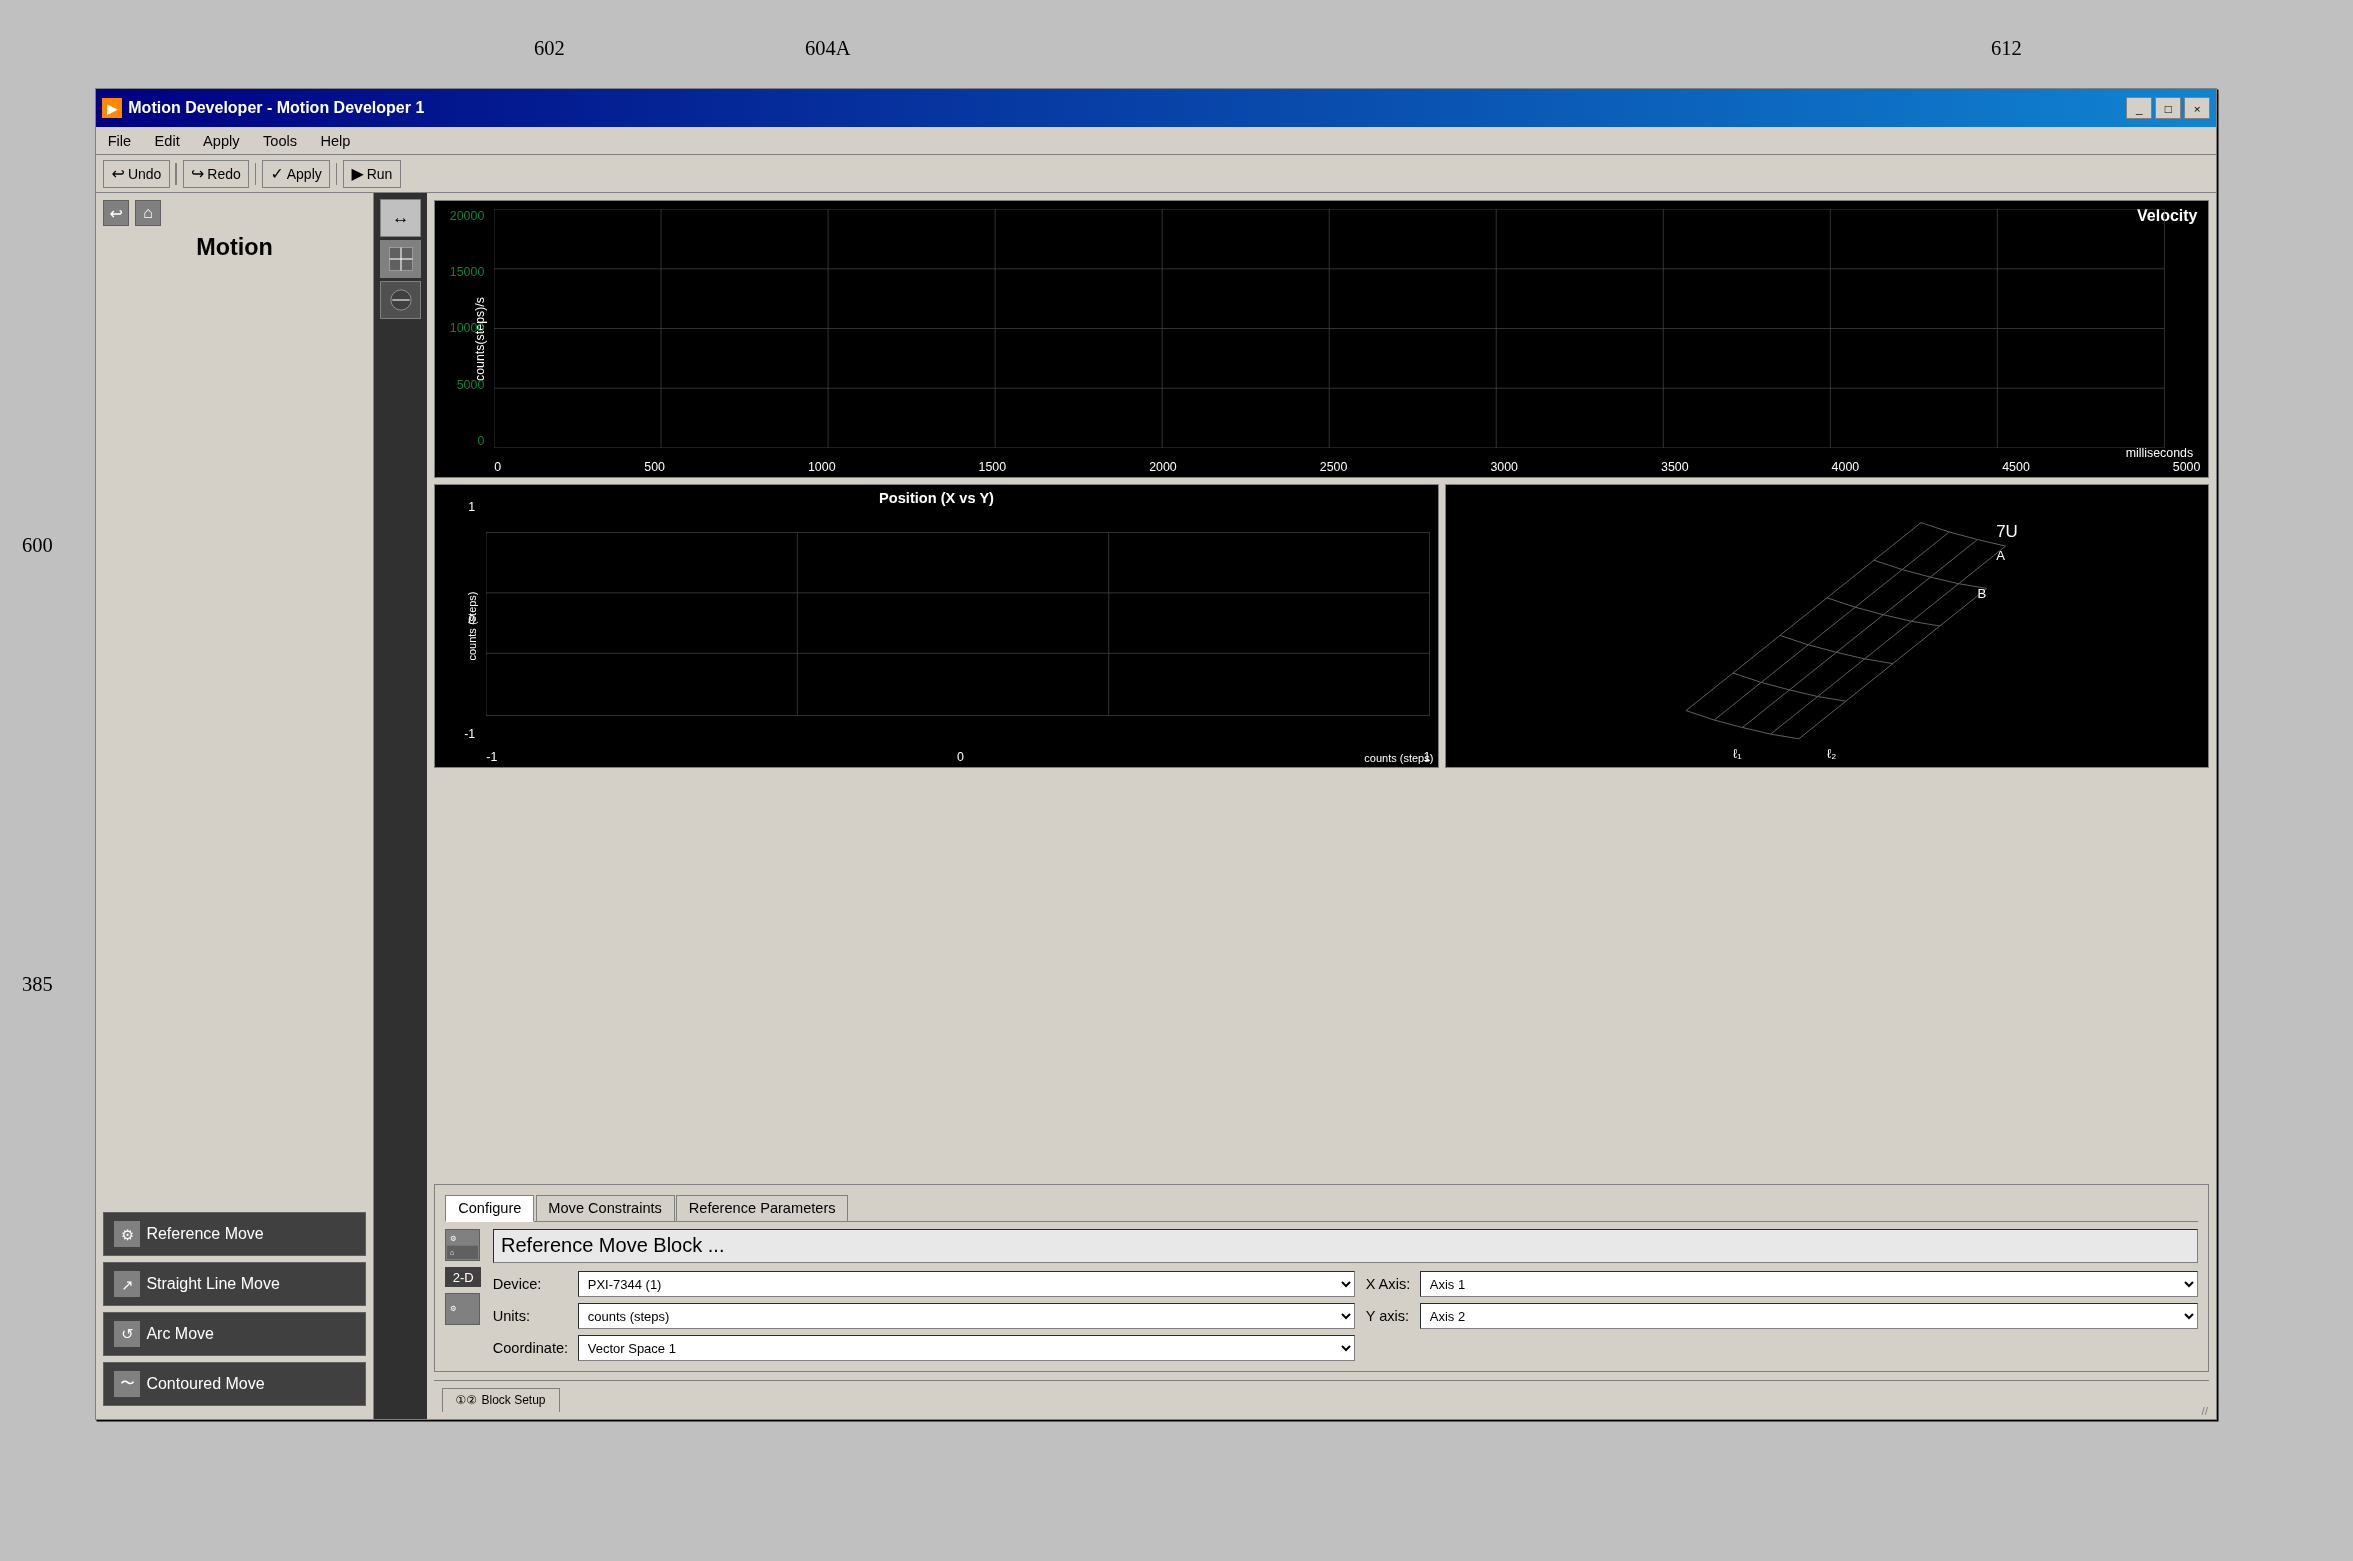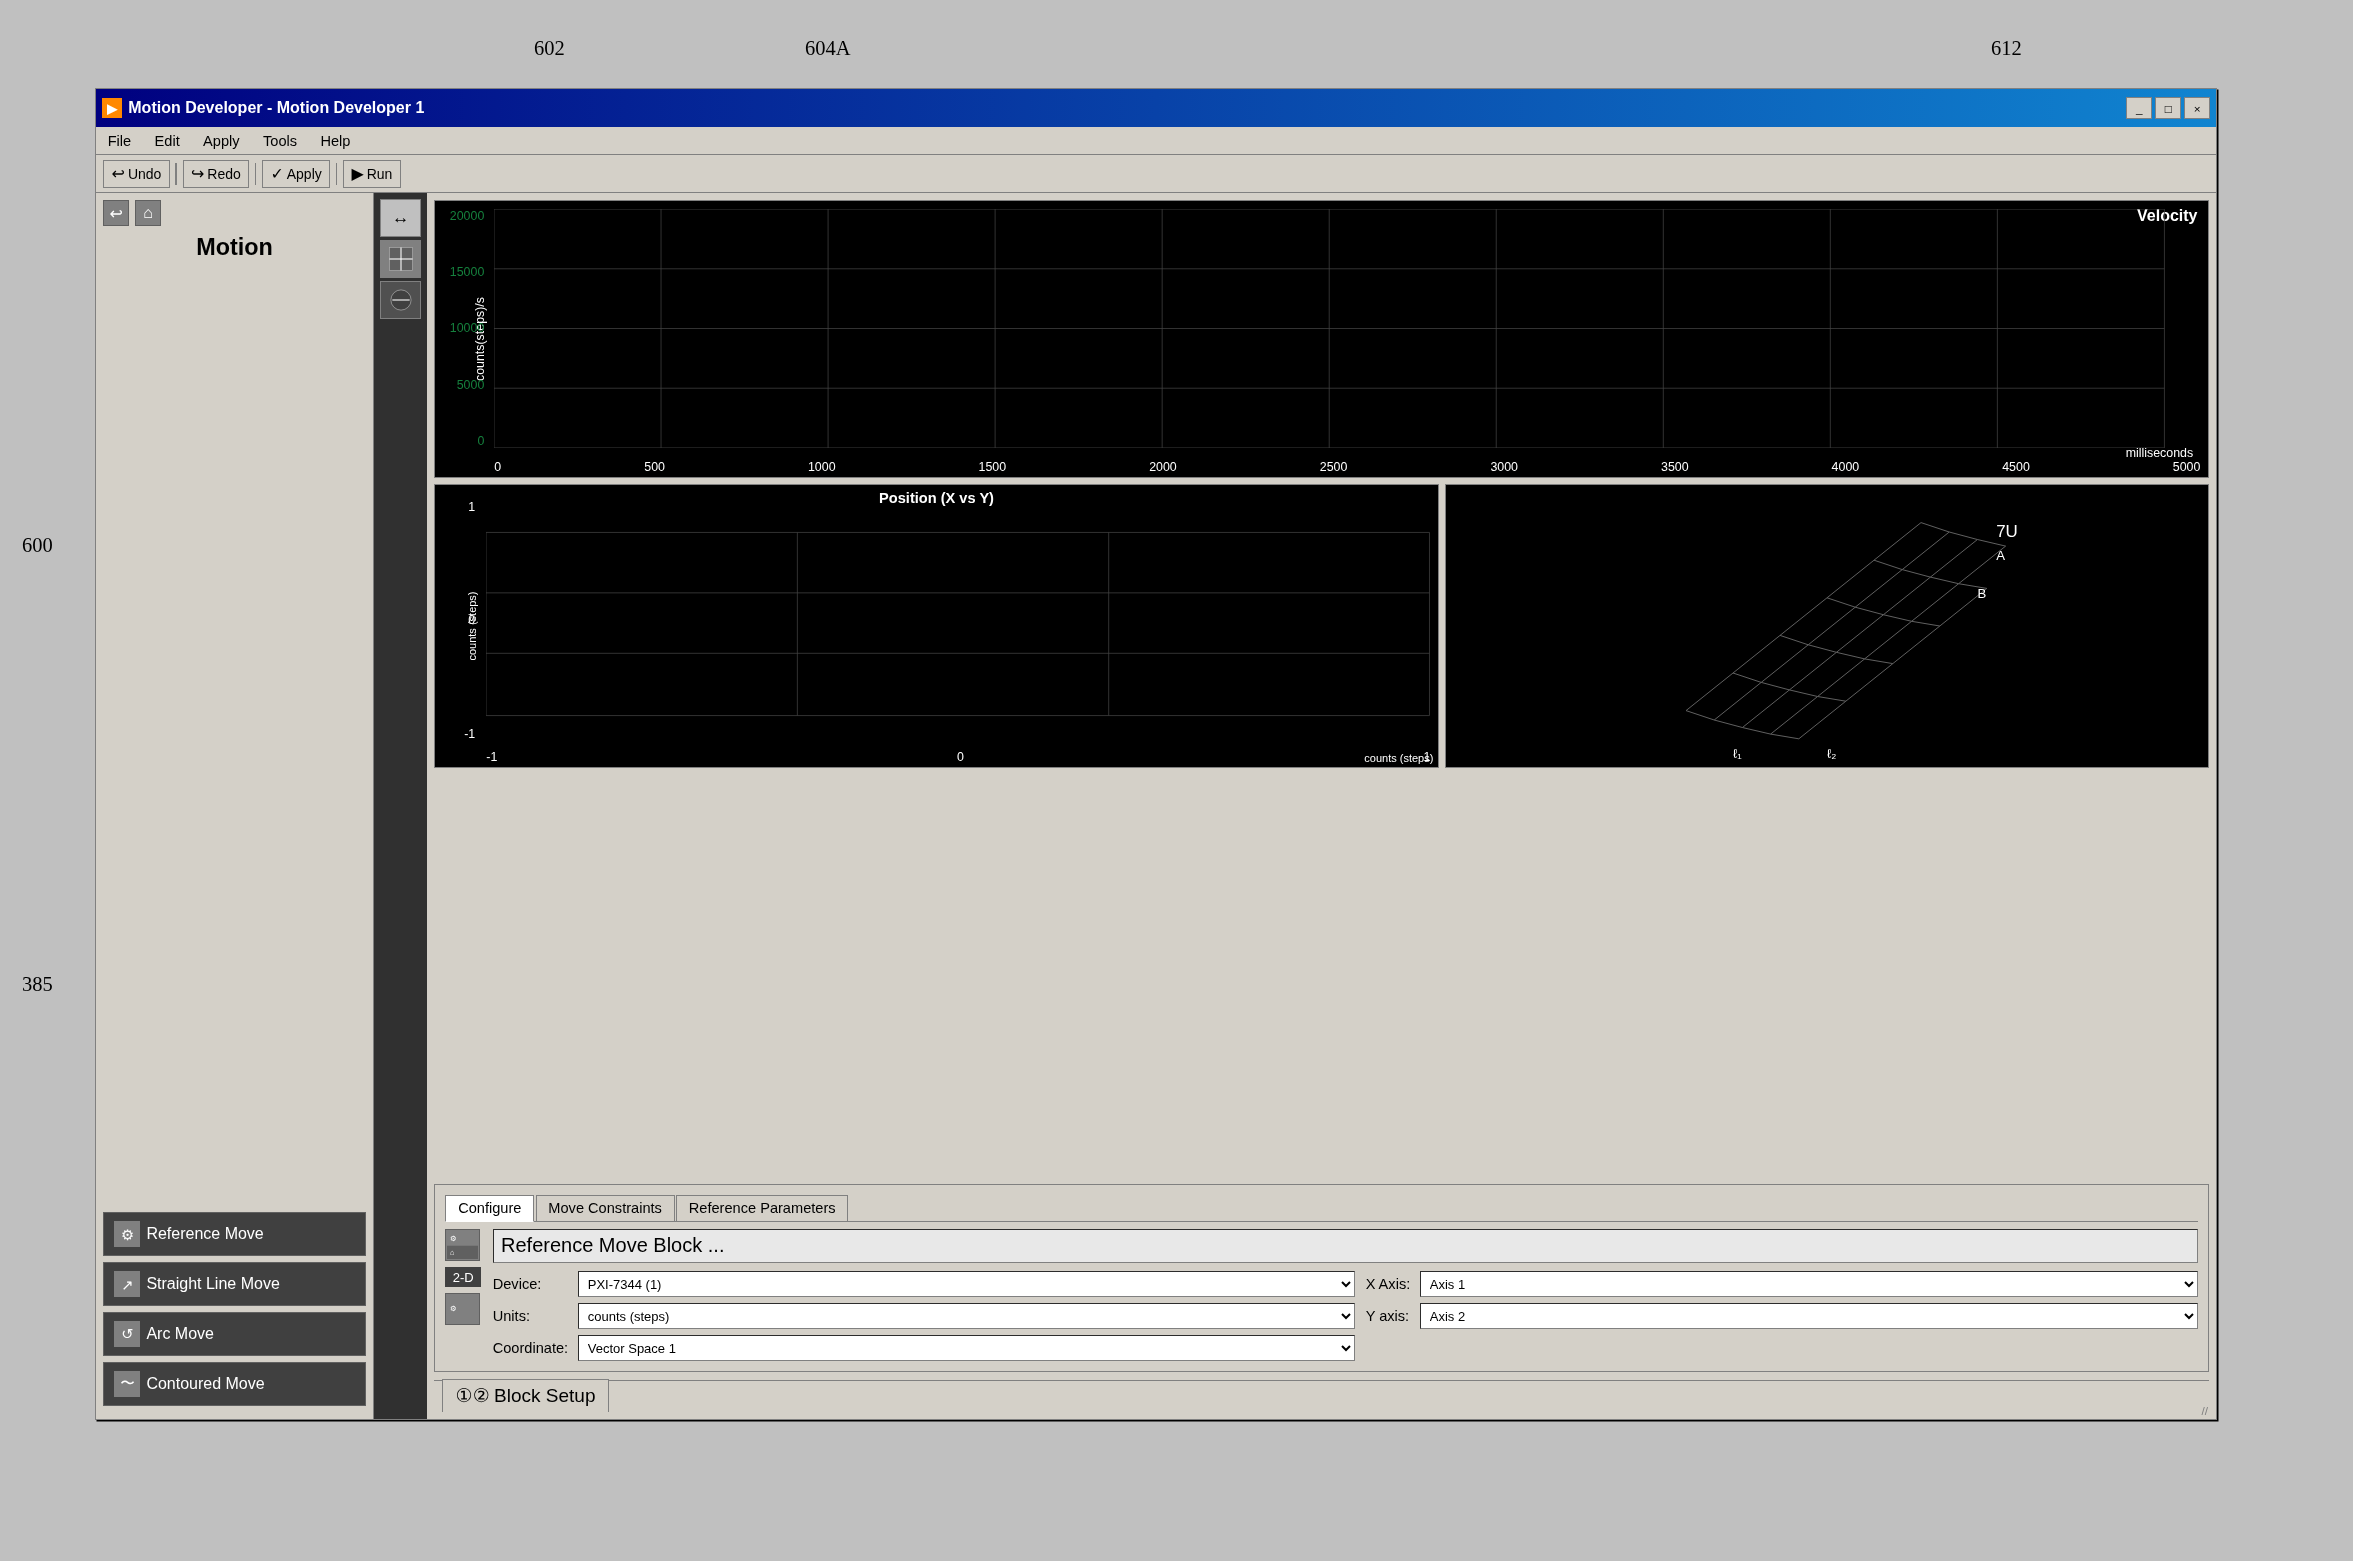--- a/index.html
+++ b/index.html
@@ -361,21 +361,21 @@
       border-top: 1.5px solid #808080;
       display: flex;
       align-items: flex-end;
       padding: 0 7.3px;
     }
     .bottom-tab {
       padding: 4.4px 13px;
       background: #d4d0c8;
       border: 0.7px solid #808080;
       border-bottom: none;
-      font-size: 19px;
+      font-size: 12px;
       cursor: pointer;
       display: flex;
       align-items: center;
       gap: 4.4px;
     }
 
     
     .resize-handle {
       position: absolute;
       bottom: 0;

